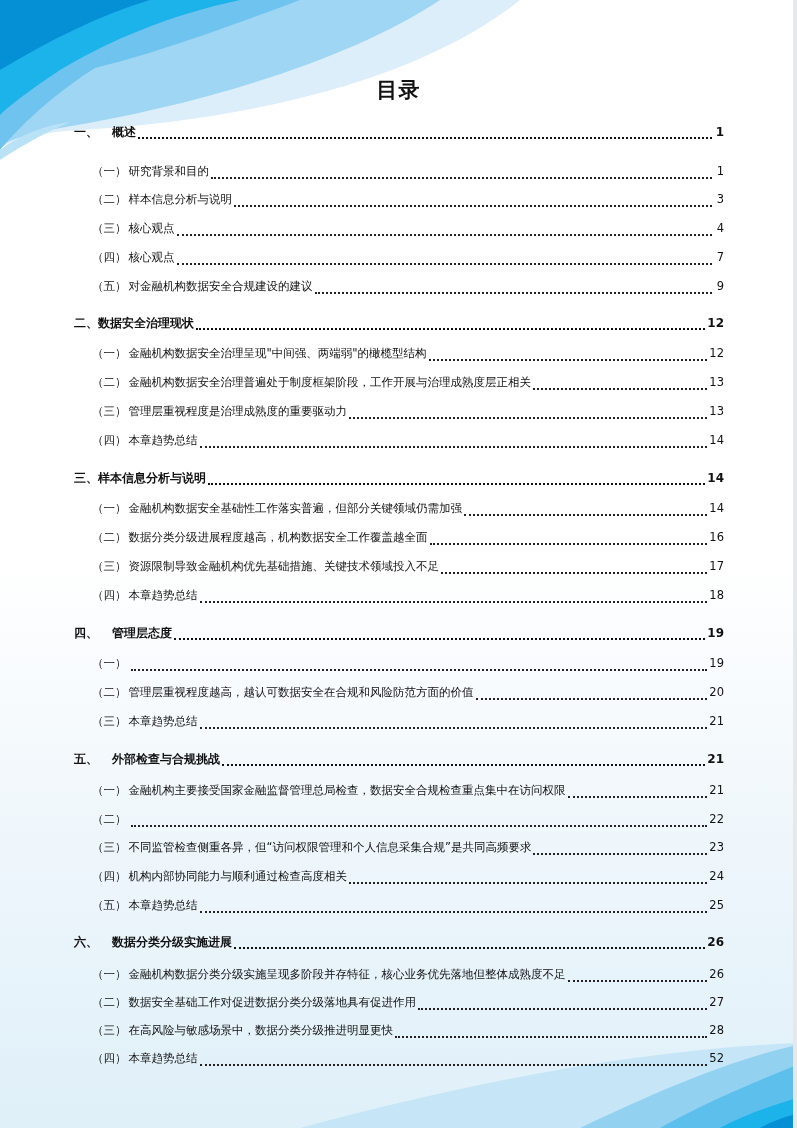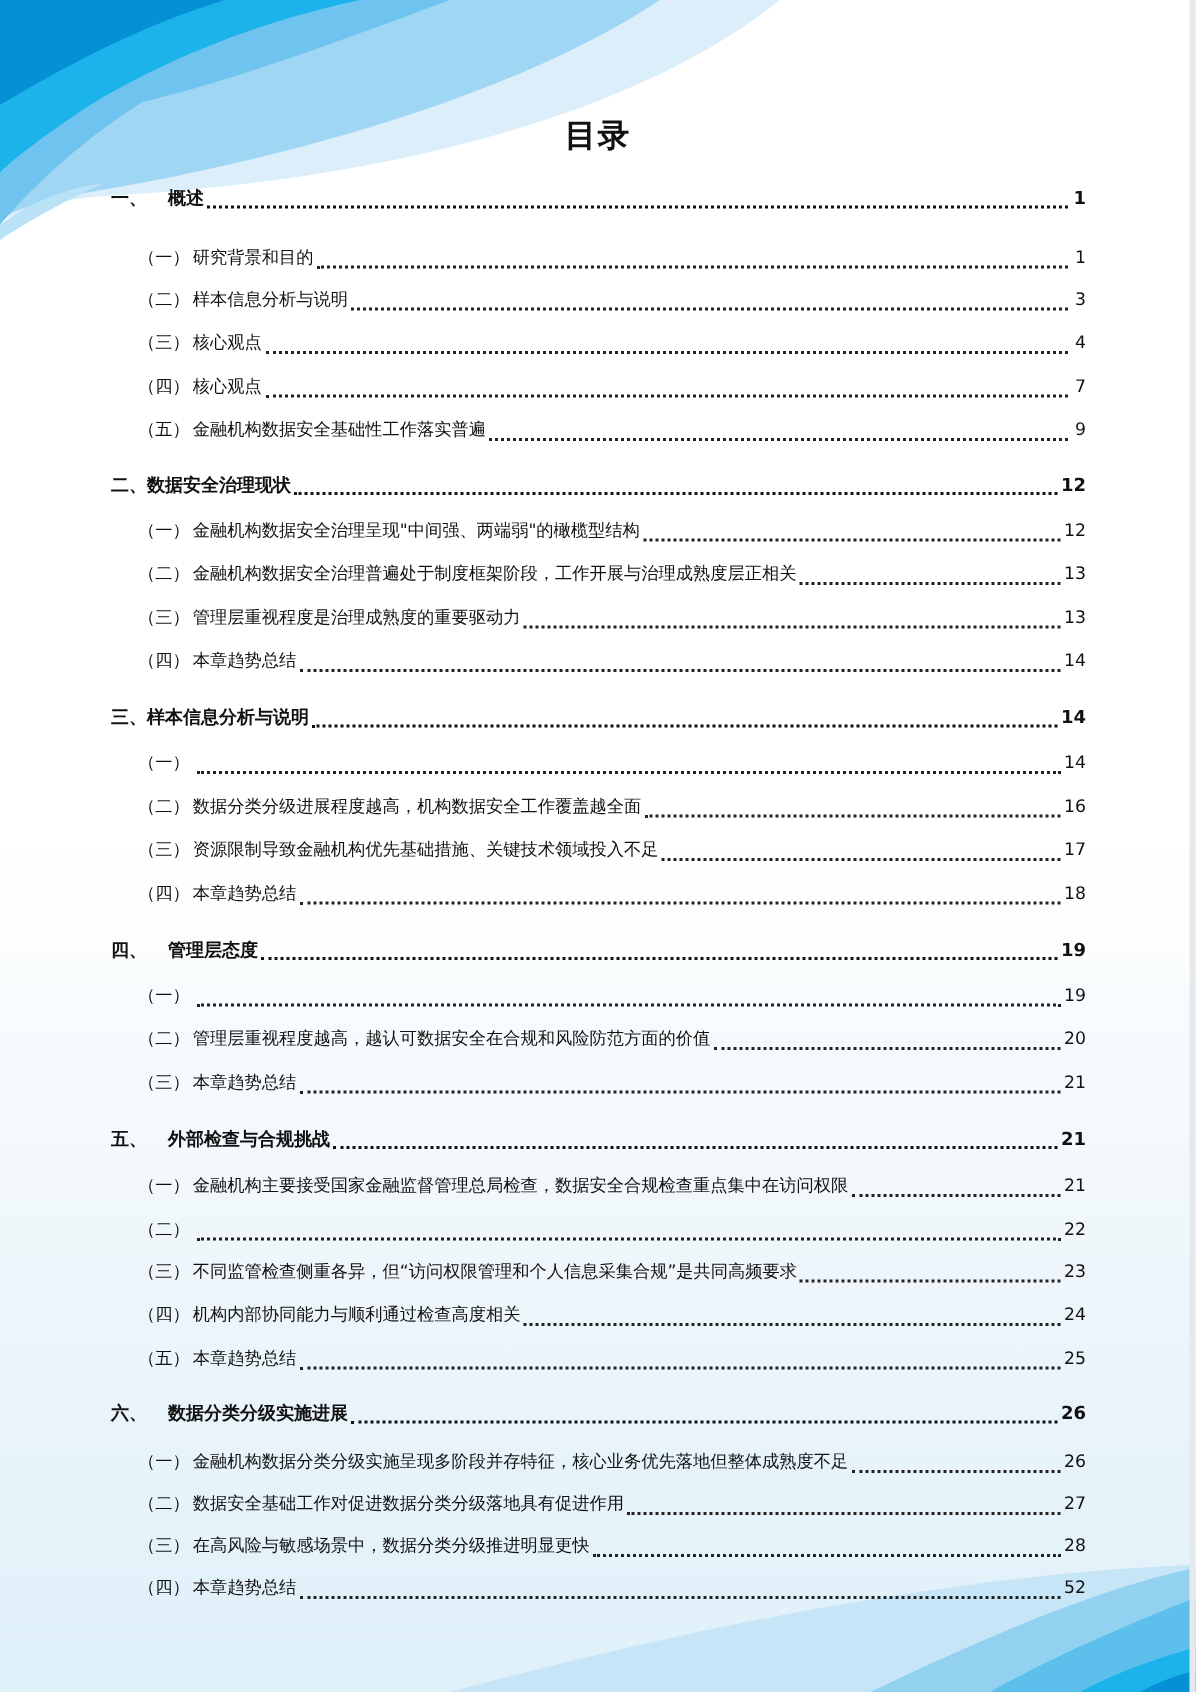--- a/index.html
+++ b/index.html
@@ -146,21 +146,21 @@
     <span class="toc-page">4</span>
   </div>
   <div class="toc-row lvl2" style="top:128px">
     <span class="toc-num">（四）</span>
     <span class="toc-text">核心观点</span>
     <span class="toc-dots"></span>
     <span class="toc-page">7</span>
   </div>
   <div class="toc-row lvl2" style="top:157px">
     <span class="toc-num">（五）</span>
-    <span class="toc-text">金融机构数据安全基础性工作落实普遍</span>
+    <span class="toc-text">对金融机构数据安全合规建设的建议</span>
     <span class="toc-dots"></span>
     <span class="toc-page">9</span>
   </div>
 
   <div class="toc-row lvl1" style="top:193px">
     <span class="toc-num" style="margin-right:0">二、</span>
     <span class="toc-text">数据安全治理现状</span>
     <span class="toc-dots"></span>
     <span class="toc-page">12</span>
   </div>
@@ -190,20 +190,21 @@
   </div>
 
   <div class="toc-row lvl1" style="top:348px">
     <span class="toc-num" style="margin-right:0">三、</span>
     <span class="toc-text">样本信息分析与说明</span>
     <span class="toc-dots"></span>
     <span class="toc-page">14</span>
   </div>
   <div class="toc-row lvl2" style="top:379px">
     <span class="toc-num">（一）</span>
+    <span class="toc-text">金融机构数据安全基础性工作落实普遍，但部分关键领域仍需加强</span>
     <span class="toc-dots"></span>
     <span class="toc-page">14</span>
   </div>
   <div class="toc-row lvl2" style="top:408px">
     <span class="toc-num">（二）</span>
     <span class="toc-text">数据分类分级进展程度越高，机构数据安全工作覆盖越全面</span>
     <span class="toc-dots"></span>
     <span class="toc-page">16</span>
   </div>
   <div class="toc-row lvl2" style="top:437px">

